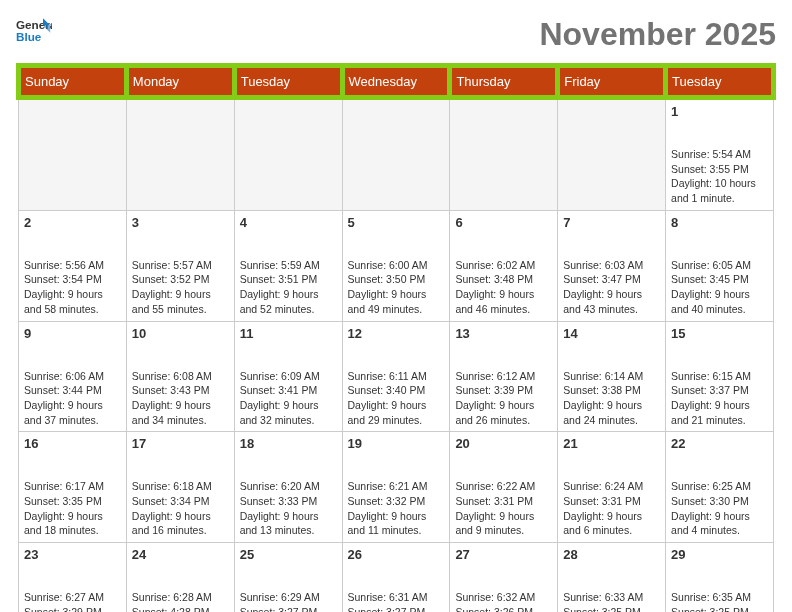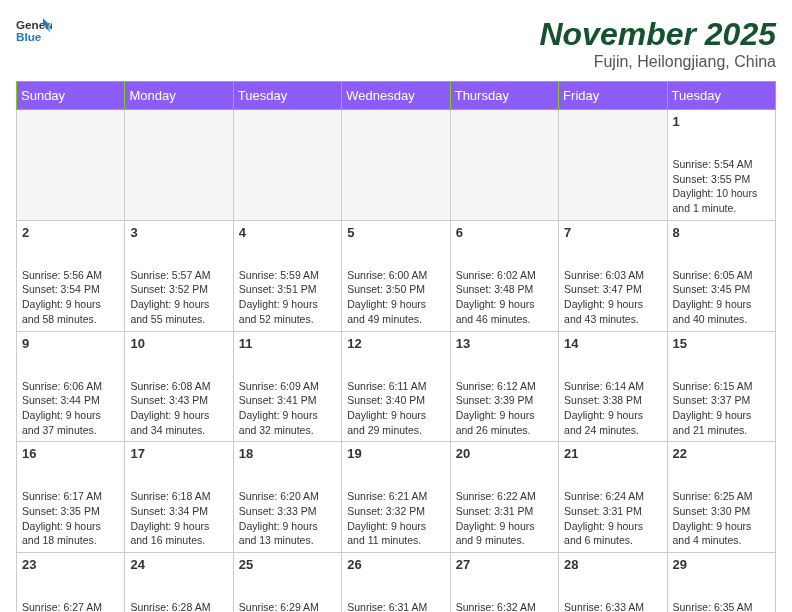--- a/index.html
+++ b/index.html
@@ -24,38 +24,37 @@
     .logo-icon {
       width: 36px;
       height: 28px;
     }
     .title-block {
       text-align: right;
     }
     .month-title {
       font-size: 32px;
       font-weight: bold;
-      color: #14532d;
-      font-style: italic;
+      color: #737373;
     }
     .location {
       font-size: 16px;
       color: #555;
     }
     .calendar {
       width: 100%;
       border-collapse: collapse;
       border: 1px solid #ccc;
     }
     .calendar th {
-      background: #8b5cf6;
+      background: #c2410c;
       color: #fff;
       font-size: 13px;
       padding: 6px 4px;
-      border: 1px solid #84cc16;
+      border: 5px solid #84cc16;
       text-align: left;
       font-weight: normal;
     }
     .calendar td {
       border: 1px solid #ccc;
       vertical-align: top;
       padding: 4px 5px;
       width: calc(100% / 7);
       font-size: 11px;
       color: #333;
@@ -88,21 +87,20 @@
   <div class="logo">
     <svg class="logo-icon" viewBox="0 0 40 30">
       <text x="0" y="14" font-size="13" font-weight="bold" fill="#333">General</text>
       <text x="0" y="27" font-size="13" font-weight="bold" fill="#1a7cc2">Blue</text>
       <polygon points="30,2 38,10 30,10" fill="#1a7cc2"></polygon>
       <polygon points="30,10 38,10 38,18" fill="#1a7cc2" opacity="0.6"></polygon>
     </svg>
   </div>
   <div class="title-block">
     <div class="month-title">November 2025</div>
-    <div class="location">Fujin, Heilongjiang, China</div>
   </div>
 </div>
 
 <table class="calendar">
   <thead>
     <tr>
     <th>Sunday</th>
         <th>Monday</th>
         <th>Tuesday</th>
         <th>Wednesday</th>

